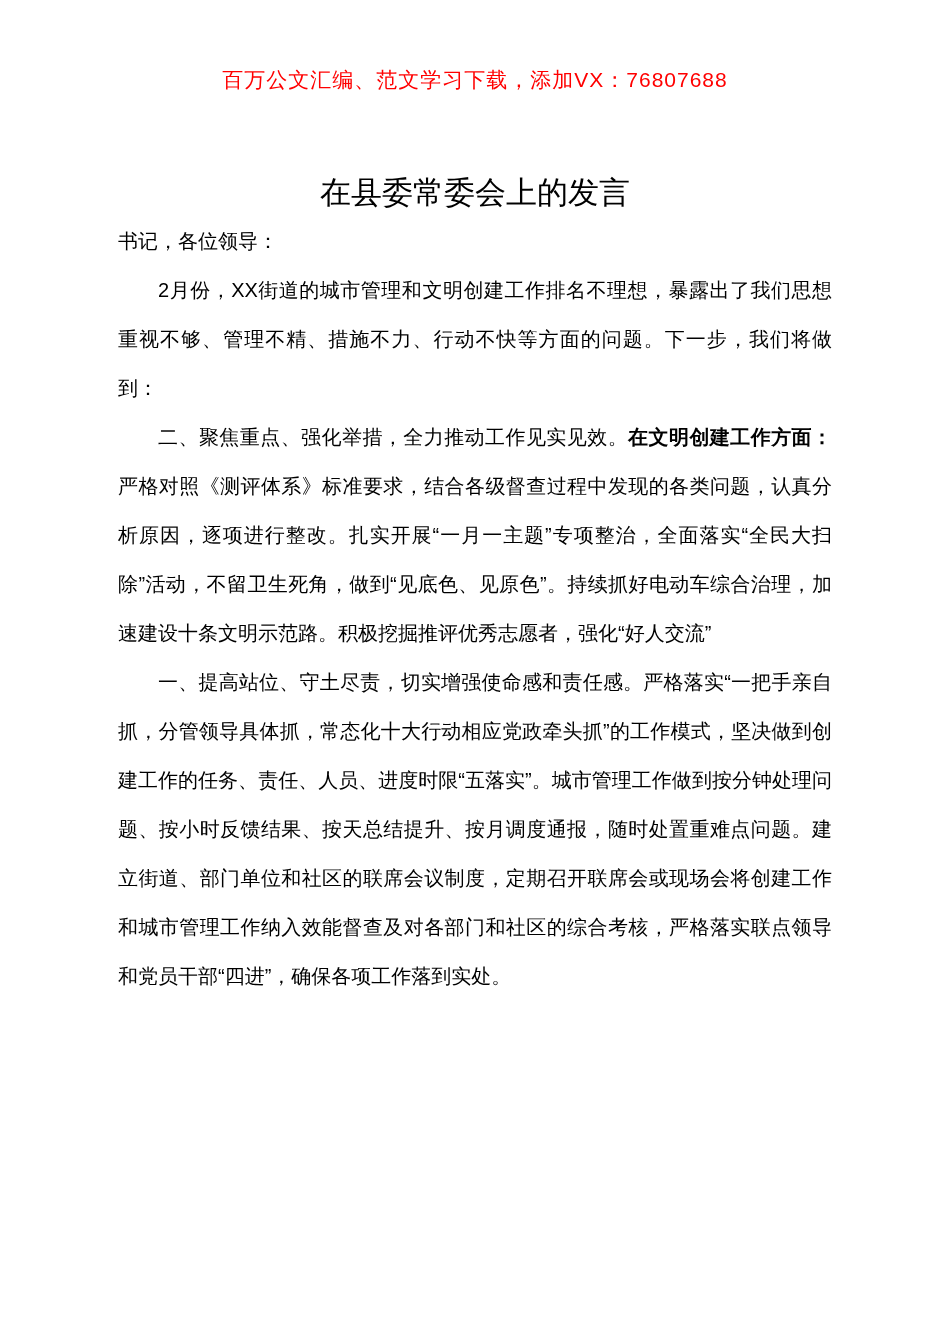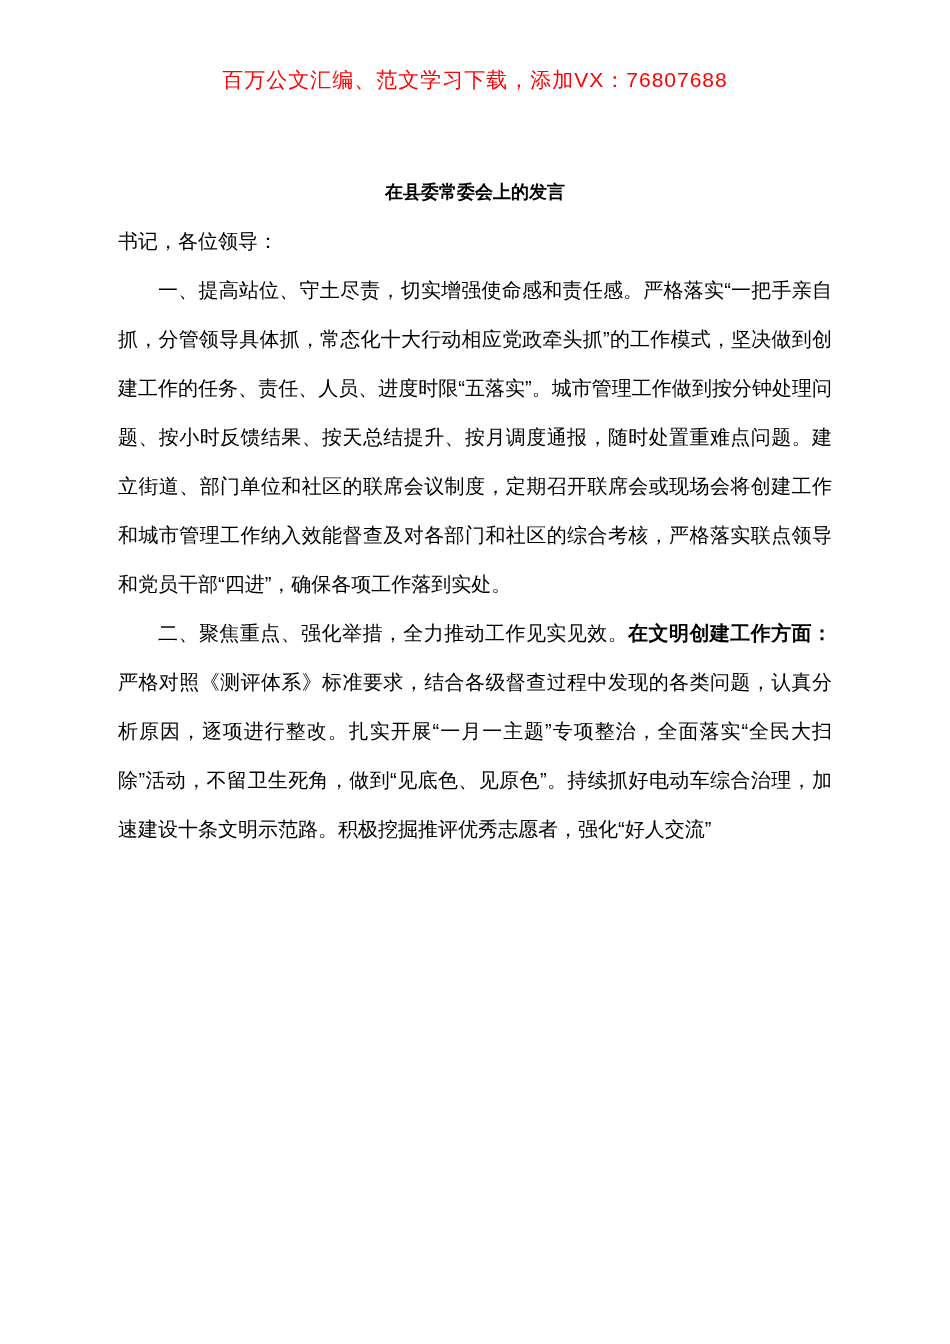--- a/index.html
+++ b/index.html
@@ -32,22 +32,22 @@
     letter-spacing: 1px;
   }
   .doc {
     position: absolute;
     top: 168px;
     left: 118px;
     width: 714px;
   }
   .doc-title {
     margin: 0;
-    font-size: 18px;
-    font-weight: bold;
+    font-size: 31px;
+    font-weight: normal;
     text-align: center;
     line-height: 49px;
   }
   .para {
     margin: 0;
     font-size: 20px;
     line-height: 49px;
     text-align: justify;
     text-justify: inter-ideograph;
     word-break: break-all;
@@ -62,17 +62,18 @@
 </head>
 <body>
 
 <div class="page">
   <div class="promo" style="color: rgb(255, 0, 0);">百万公文汇编、范文学习下载，添加VX：76807688</div>
 
   <div class="doc">
     <h1 class="doc-title">在县委常委会上的发言</h1>
     <div>
         <p class="para"><span>书记，各位领导：</span></p>
+        <p class="para indent"><span>2月份，XX街道的城市管理和文明创建工作排名不理想，暴露出了我们思想重视不够、管理不精、措施不力、行动不快等方面的问题。下一步，我们将做到：</span></p>
+        <p class="para indent"><span>二、聚焦重点、强化举措，全力推动工作见实见效。</span><span class="bold">在文明创建工作方面：</span><span>严格对照《测评体系》标准要求，结合各级督查过程中发现的各类问题，认真分析原因，逐项进行整改。扎实开展“一月一主题”专项整治，全面落实“全民大扫除”活动，不留卫生死角，做到“见底色、见原色”。持续抓好电动车综合治理，加速建设十条文明示范路。积极挖掘推评优秀志愿者，强化“好人交流”</span></p>
         <p class="para indent"><span>一、提高站位、守土尽责，切实增强使命感和责任感。严格落实“一把手亲自抓，分管领导具体抓，常态化十大行动相应党政牵头抓”的工作模式，坚决做到创建工作的任务、责任、人员、进度时限“五落实”。城市管理工作做到按分钟处理问题、按小时反馈结果、按天总结提升、按月调度通报，随时处置重难点问题。建立街道、部门单位和社区的联席会议制度，定期召开联席会或现场会将创建工作和城市管理工作纳入效能督查及对各部门和社区的综合考核，严格落实联点领导和党员干部“四进”，确保各项工作落到实处。</span></p>
-        <p class="para indent"><span>二、聚焦重点、强化举措，全力推动工作见实见效。</span><span class="bold">在文明创建工作方面：</span><span>严格对照《测评体系》标准要求，结合各级督查过程中发现的各类问题，认真分析原因，逐项进行整改。扎实开展“一月一主题”专项整治，全面落实“全民大扫除”活动，不留卫生死角，做到“见底色、见原色”。持续抓好电动车综合治理，加速建设十条文明示范路。积极挖掘推评优秀志愿者，强化“好人交流”</span></p>
       </div>
   </div>
 </div>
 
 </body></html>

